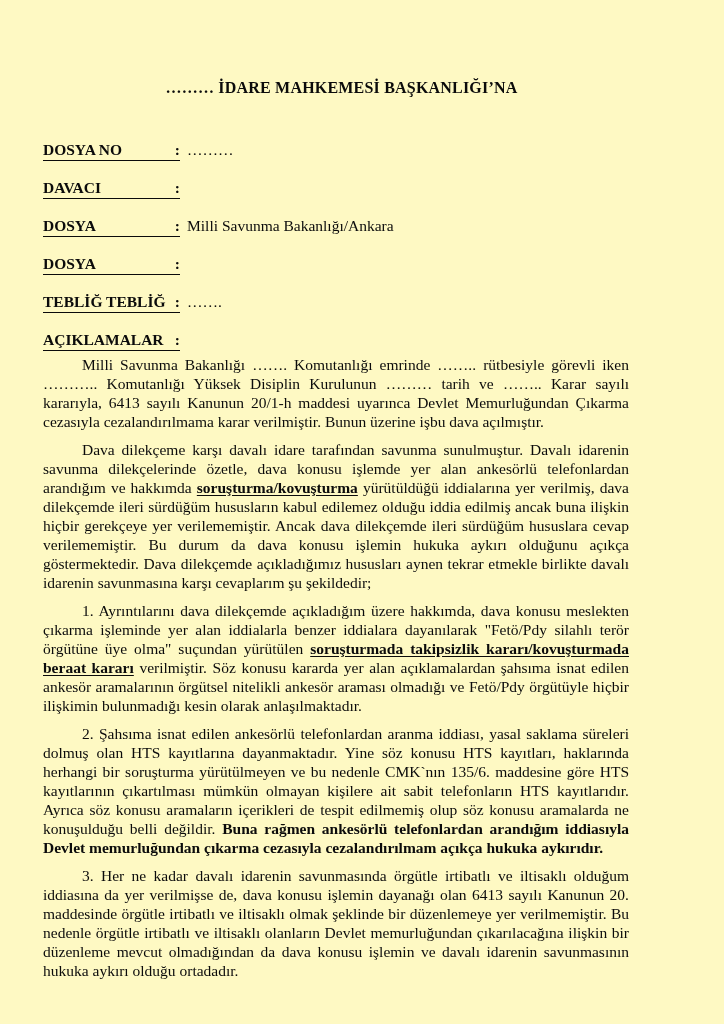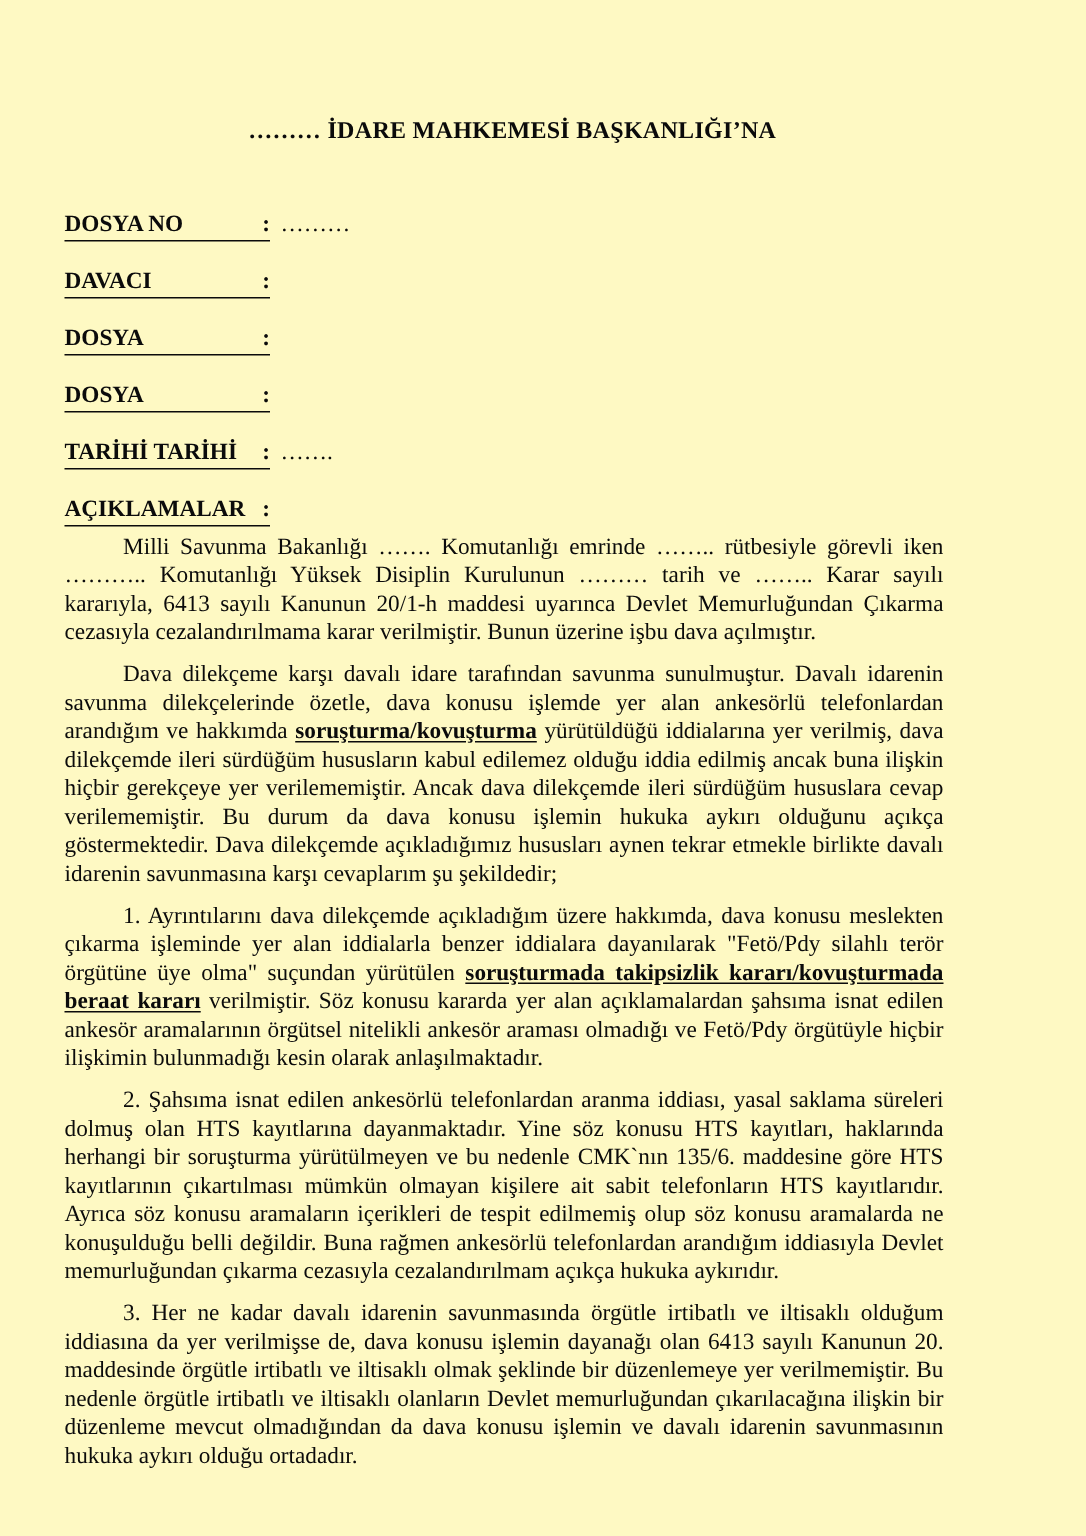--- a/index.html
+++ b/index.html
@@ -58,47 +58,47 @@
   .doc-paragraph {
     margin: 0 11px 9px 0;
     text-align: justify;
     text-indent: 39px;
   }
   .doc-paragraph:last-child {
     margin-bottom: 0;
   }
   .run-normal { font-weight: normal; text-decoration: none; }
   .run-underline { text-decoration: underline; text-underline-offset: 2px; font-weight: bold; }
-  .run-bold { font-weight: normal; }
+  .run-bold { font-weight: bold; }
 </style>
 </head>
 <body>
 
 <div class="page">
   <h1 class="doc-title">……… İDARE MAHKEMESİ BAŞKANLIĞI’NA</h1>
 
   <div class="fields">
       <div class="field-row"><span class="field-label">
           <span>DOSYA NO</span>
           <span>:</span>
         </span><span class="field-value">………</span></div>
       <div class="field-row"><span class="field-label">
           <span>DAVACI</span>
           <span>:</span>
         </span></div>
       <div class="field-row"><span class="field-label">
           <span>DOSYA</span>
           <span>:</span>
-        </span></div>
+        </span><span class="field-value">Milli Savunma Bakanlığı/Ankara</span></div>
       <div class="field-row"><span class="field-label">
           <span>DOSYA</span>
           <span>:</span>
         </span></div>
       <div class="field-row"><span class="field-label">
-          <span>TARİHİ TARİHİ</span>
+          <span>TEBLİĞ TEBLİĞ</span>
           <span>:</span>
         </span><span class="field-value">…….</span></div>
       <div class="field-row"><span class="field-label">
           <span>AÇIKLAMALAR</span>
           <span>:</span>
         </span></div>
     </div>
 
   <div class="doc-body">
       <p class="doc-paragraph"><span class="run-normal">Milli Savunma Bakanlığı ……. Komutanlığı emrinde …….. rütbesiyle görevli iken ……….. Komutanlığı Yüksek Disiplin Kurulunun ……… tarih ve …….. Karar sayılı kararıyla, 6413 sayılı Kanunun 20/1-h maddesi uyarınca Devlet Memurluğundan Çıkarma cezasıyla cezalandırılmama karar verilmiştir. Bunun üzerine işbu dava açılmıştır.</span></p>

